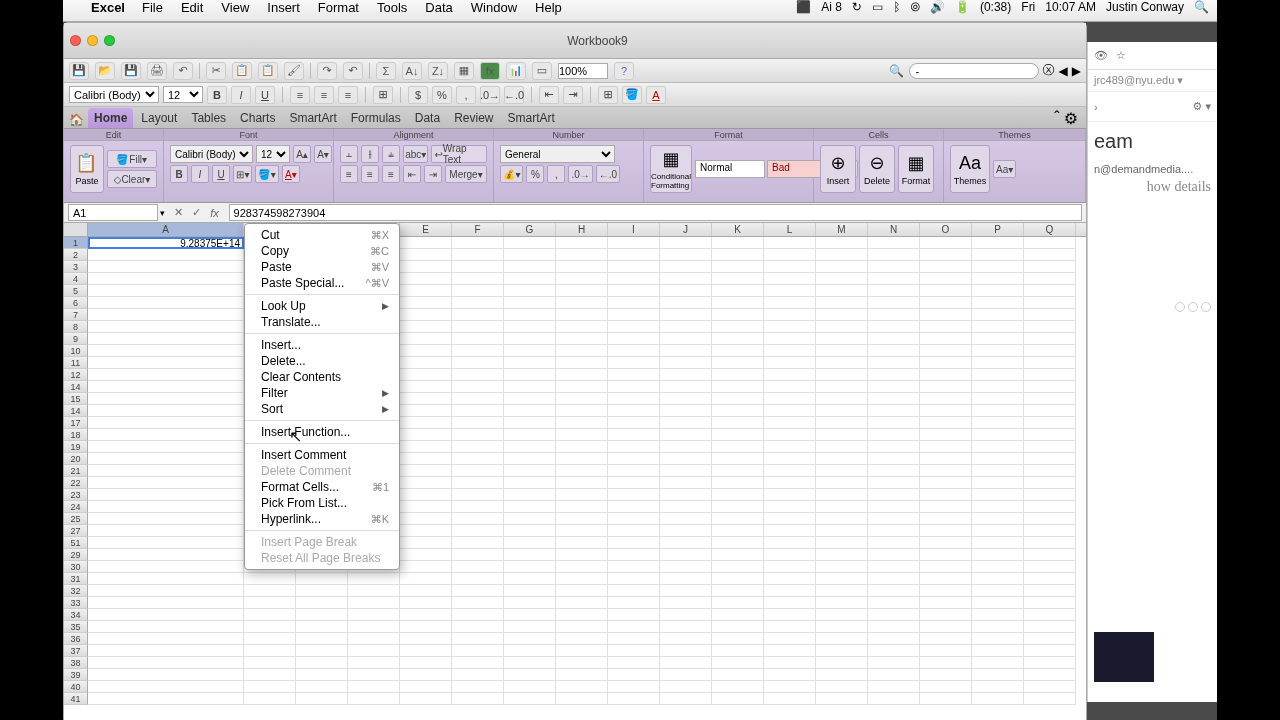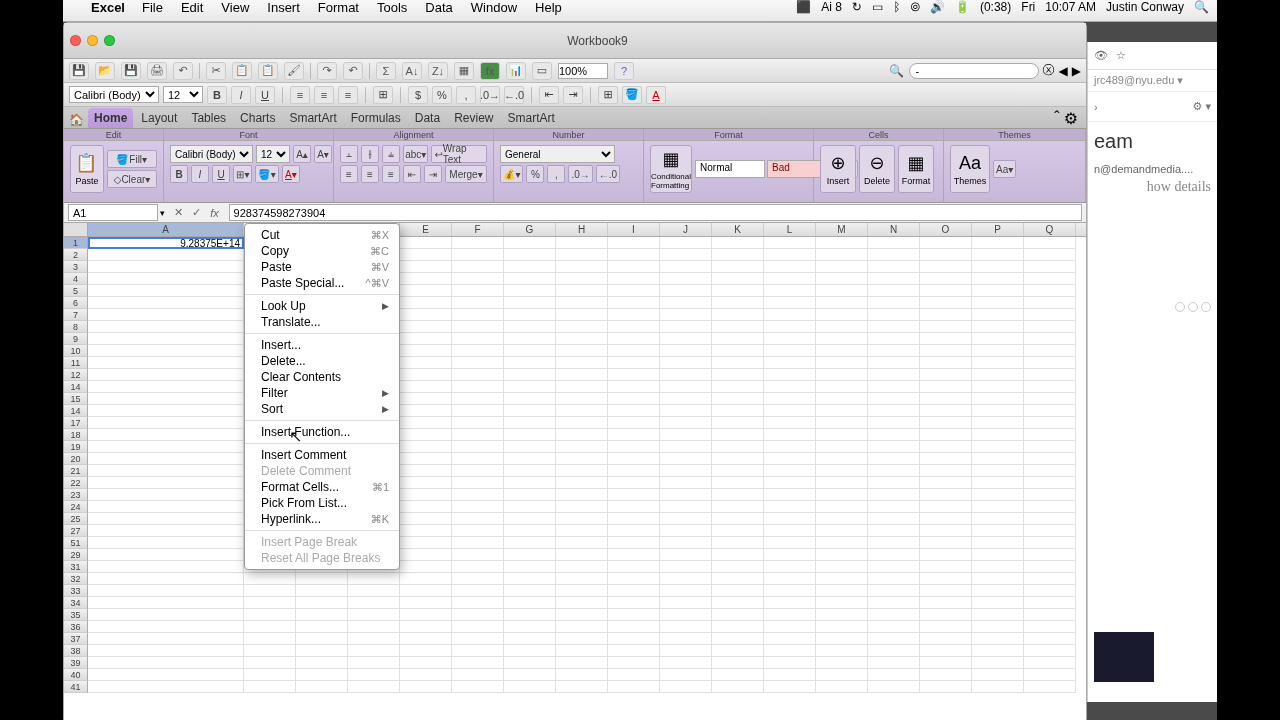--- a/index.html
+++ b/index.html
@@ -920,20 +920,40 @@
             <div class="cell"></div>
             <div class="cell"></div>
             <div class="cell"></div>
             <div class="cell"></div>
             <div class="cell"></div>
             <div class="cell"></div>
             <div class="cell"></div>
             <div class="cell"></div>
           </div>
           <div class="grow">
+            <div class="rh">30</div>
+            <div class="cell first"></div>
+            <div class="cell"></div>
+            <div class="cell"></div>
+            <div class="cell"></div>
+            <div class="cell"></div>
+            <div class="cell"></div>
+            <div class="cell"></div>
+            <div class="cell"></div>
+            <div class="cell"></div>
+            <div class="cell"></div>
+            <div class="cell"></div>
+            <div class="cell"></div>
+            <div class="cell"></div>
+            <div class="cell"></div>
+            <div class="cell"></div>
+            <div class="cell"></div>
+            <div class="cell"></div>
+          </div>
+          <div class="grow">
             <div class="rh">31</div>
             <div class="cell first"></div>
             <div class="cell"></div>
             <div class="cell"></div>
             <div class="cell"></div>
             <div class="cell"></div>
             <div class="cell"></div>
             <div class="cell"></div>
             <div class="cell"></div>
             <div class="cell"></div>

